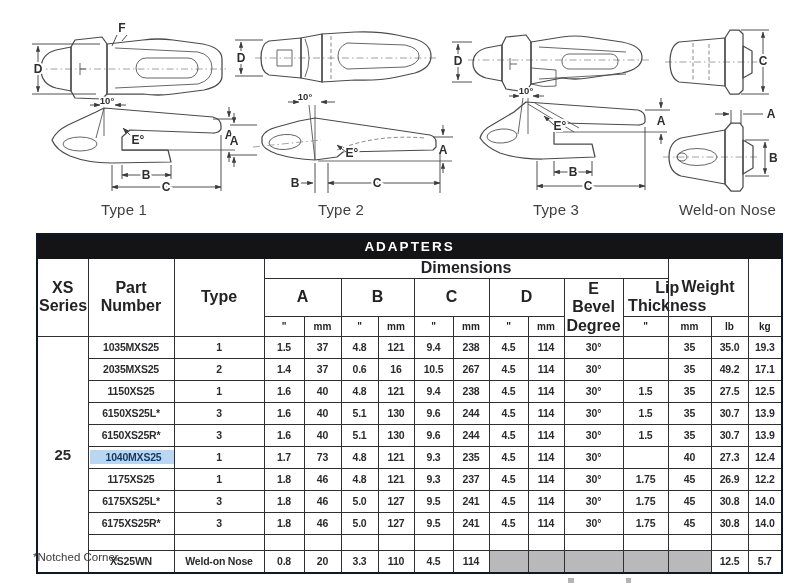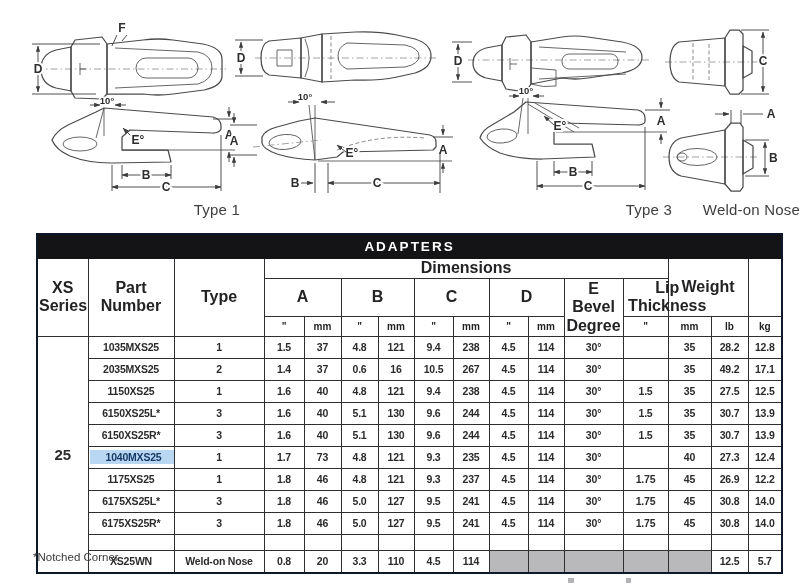--- a/index.html
+++ b/index.html
@@ -2,21 +2,21 @@
 <html><head>
 <meta charset="utf-8">
 <style>
   html,body{margin:0;padding:0;background:#fff;}
   #page{position:relative;width:800px;height:587px;background:#fff;overflow:hidden;
         font-family:"Liberation Sans",sans-serif;color:#2b2b2d;}
 
   
   .fig{position:absolute;top:6px;height:212px;}
   .fig svg{display:block;}
-  .cap{position:absolute;bottom:0;left:0;width:100%;text-align:right;
+  .cap{position:absolute;bottom:0;left:0;width:100%;text-align:center;
        font:400 15px "Liberation Sans",sans-serif;color:#3f3f41;letter-spacing:.2px;}
   .sh{stroke:#4b4b4d;stroke-width:1.25;fill:none;stroke-linejoin:round;stroke-linecap:round;}
   .in{stroke:#4b4b4d;stroke-width:.85;fill:none;stroke-linejoin:round;}
   .hd{stroke:#6a6a6c;stroke-width:.8;fill:none;stroke-dasharray:4 2.5;}
   .cl{stroke:#8a8a8c;stroke-width:.8;fill:none;stroke-dasharray:7 3 1.5 3;}
   .dl{stroke:#3c3c3e;stroke-width:.9;fill:none;}
   .dim{font:700 12px "Liberation Sans",sans-serif;fill:#2e2e30;text-anchor:middle;
        paint-order:stroke;stroke:#fff;stroke-width:4px;}
   .ang{font:700 9.5px "Liberation Sans",sans-serif;fill:#2e2e30;text-anchor:middle;
        paint-order:stroke;stroke:#fff;stroke-width:3px;}
@@ -128,20 +128,21 @@
       <path class="dl" d="M208 131 L228 131"></path>
       <path class="dl" d="M218 119 L218 129" marker-end="url(#ar2)"></path>
       <path class="dl" d="M218 167 L218 157" marker-end="url(#ar2)"></path>
       <text class="dim" x="218" y="148">A</text>
       <text class="dim" x="70" y="181">B</text>
       <path class="dl" d="M76 177 L88 177" marker-end="url(#ar2)"></path>
       <path class="dl" d="M90 157 L90 187 M103 157 L103 187 M215 146 L215 187"></path>
       <path class="dl" d="M103 177 L215 177" marker-start="url(#ar2)" marker-end="url(#ar2)"></path>
       <text class="dim" x="152" y="181">C</text>
     </svg>
+    <div class="cap">Type 2</div>
   </div>
 
   <div class="fig" style="left:440px;width:232px;">
     <svg width="230" height="192" viewBox="0 0 230 192">
       <defs>
         <marker id="ar3" markerWidth="7" markerHeight="5" refX="6.5" refY="2.5" orient="auto-start-reverse">
           <path d="M0 0 L7 2.5 L0 5 Z" fill="#3c3c3e"></path>
         </marker>
       </defs>
 
@@ -277,22 +278,22 @@
           <td>37</td>
           <td>4.8</td>
           <td>121</td>
           <td>9.4</td>
           <td>238</td>
           <td>4.5</td>
           <td>114</td>
           <td>30°</td>
           <td></td>
           <td>35</td>
-          <td>28.2</td>
-          <td>12.8</td>
+          <td>35.0</td>
+          <td>19.3</td>
         </tr>
         <tr>
           <td>2035MXS25</td>
           <td>2</td>
           <td>1.4</td>
           <td>37</td>
           <td>0.6</td>
           <td>16</td>
           <td>10.5</td>
           <td>267</td>

